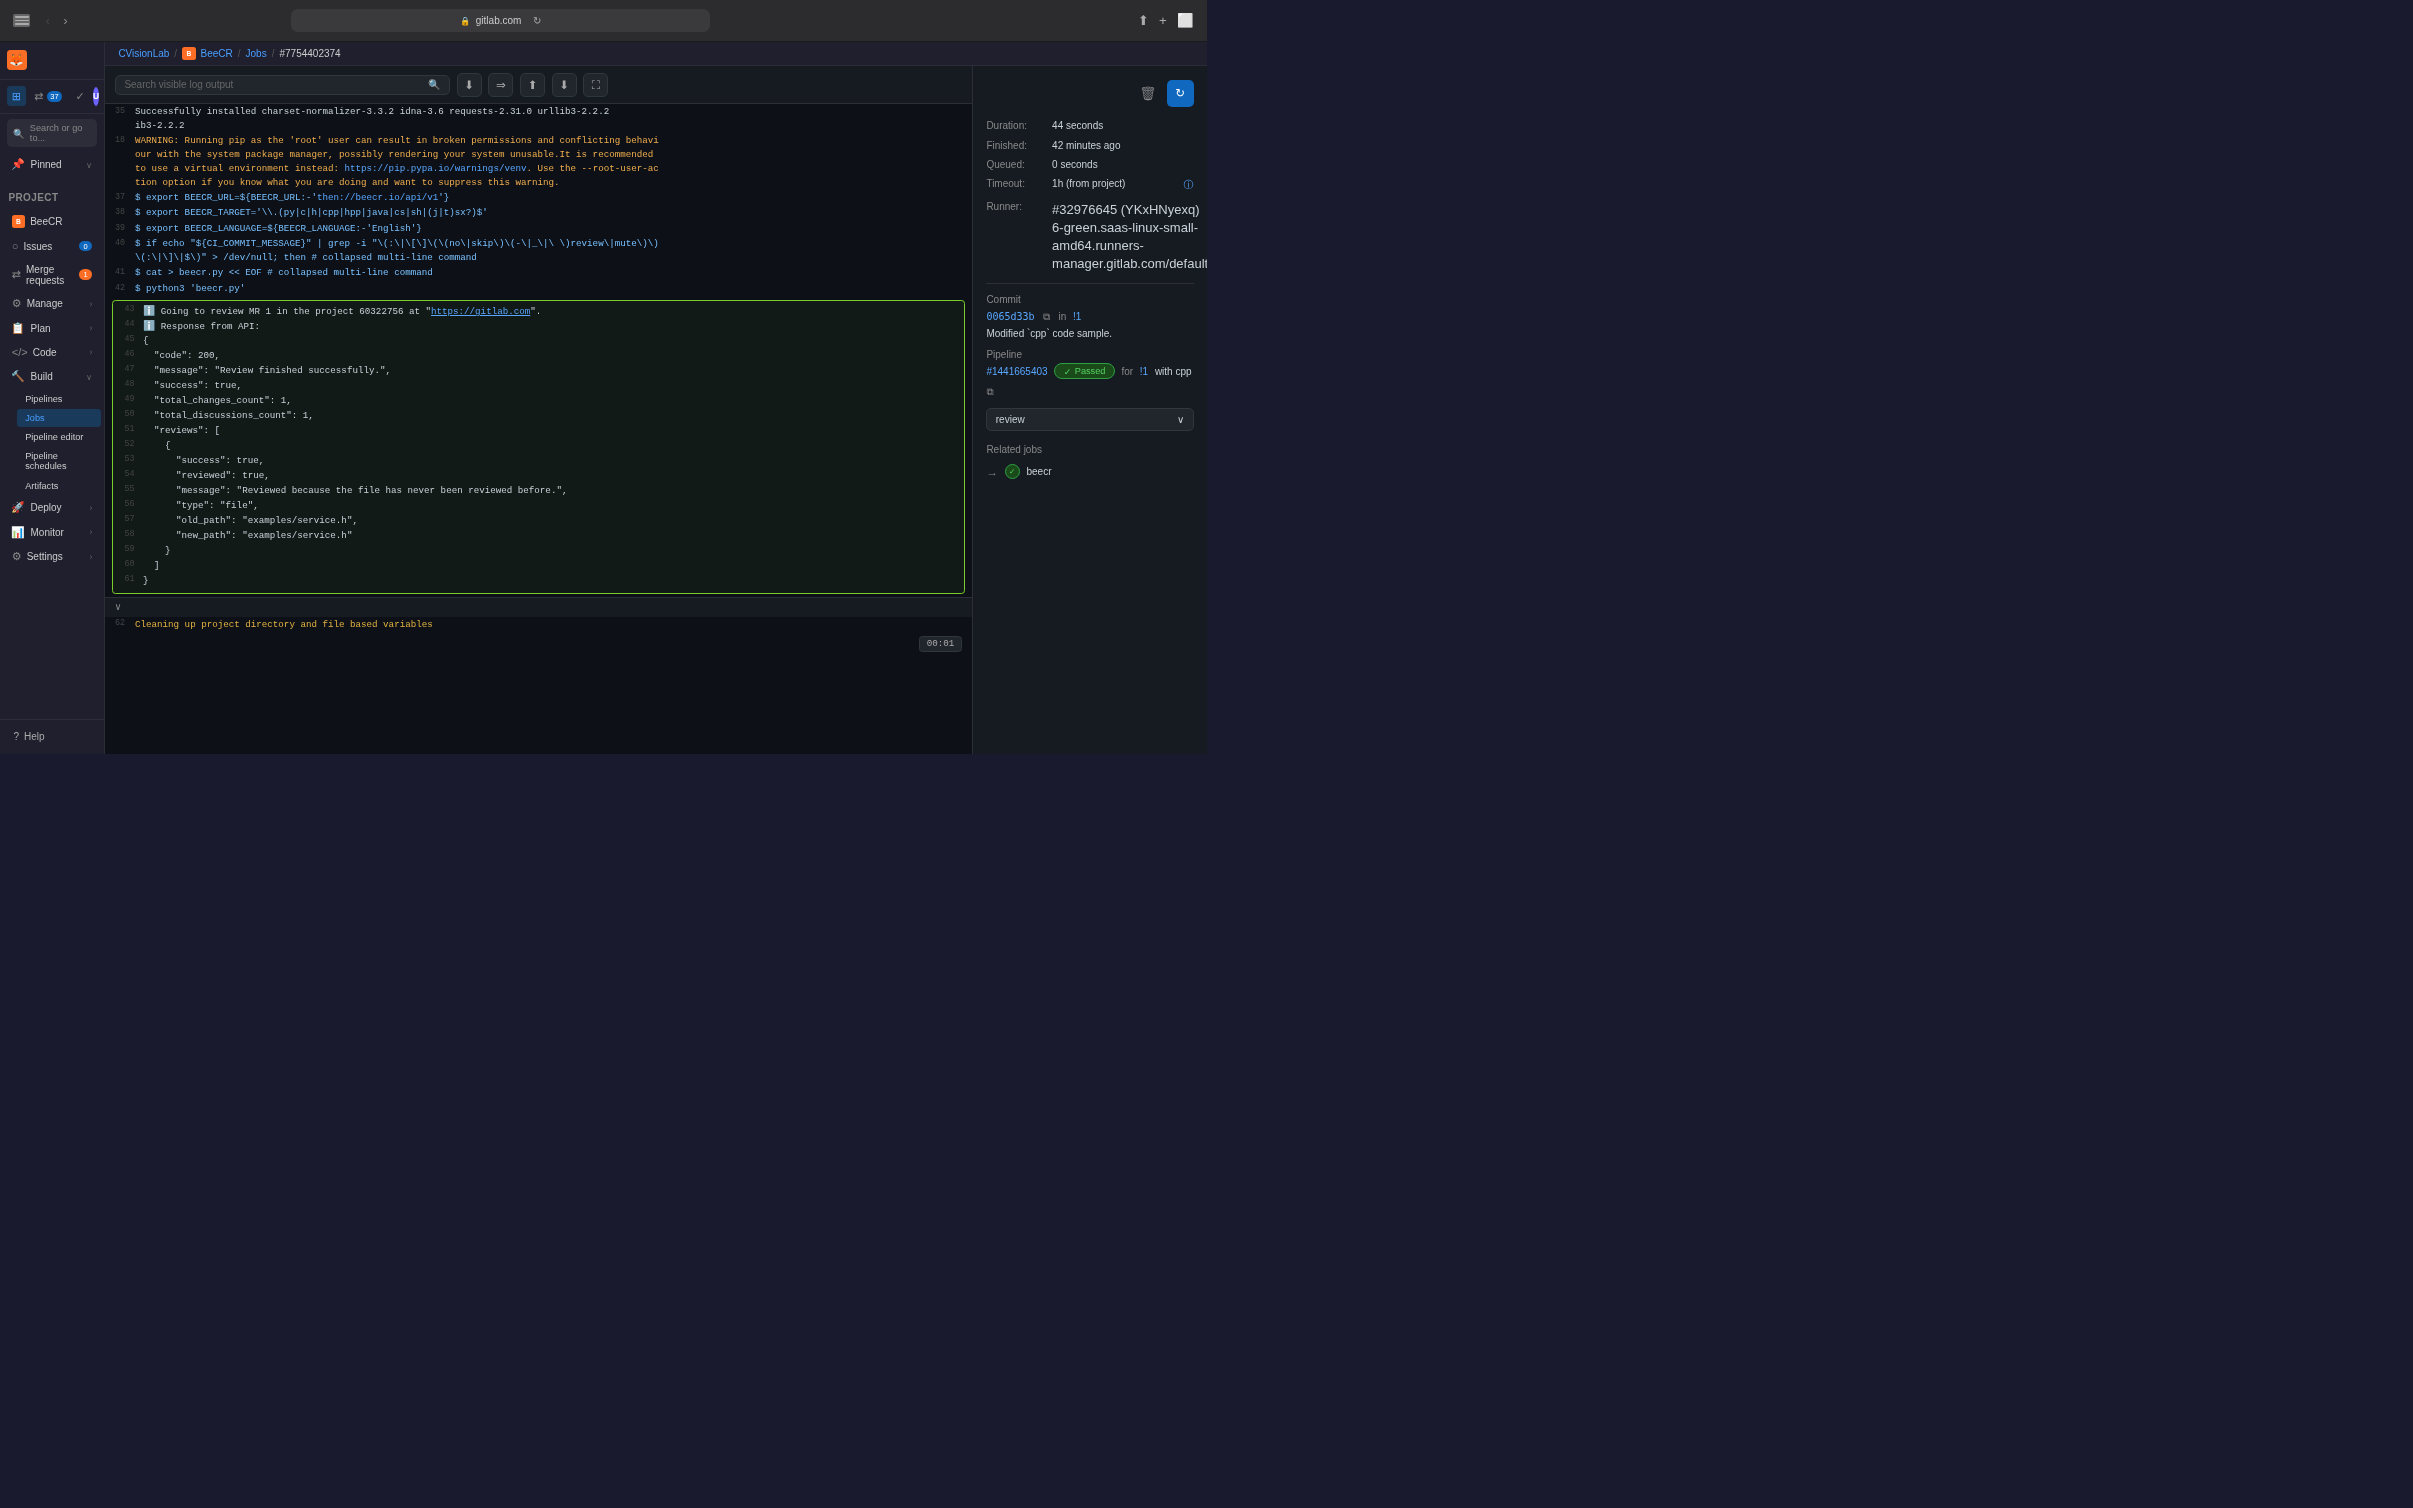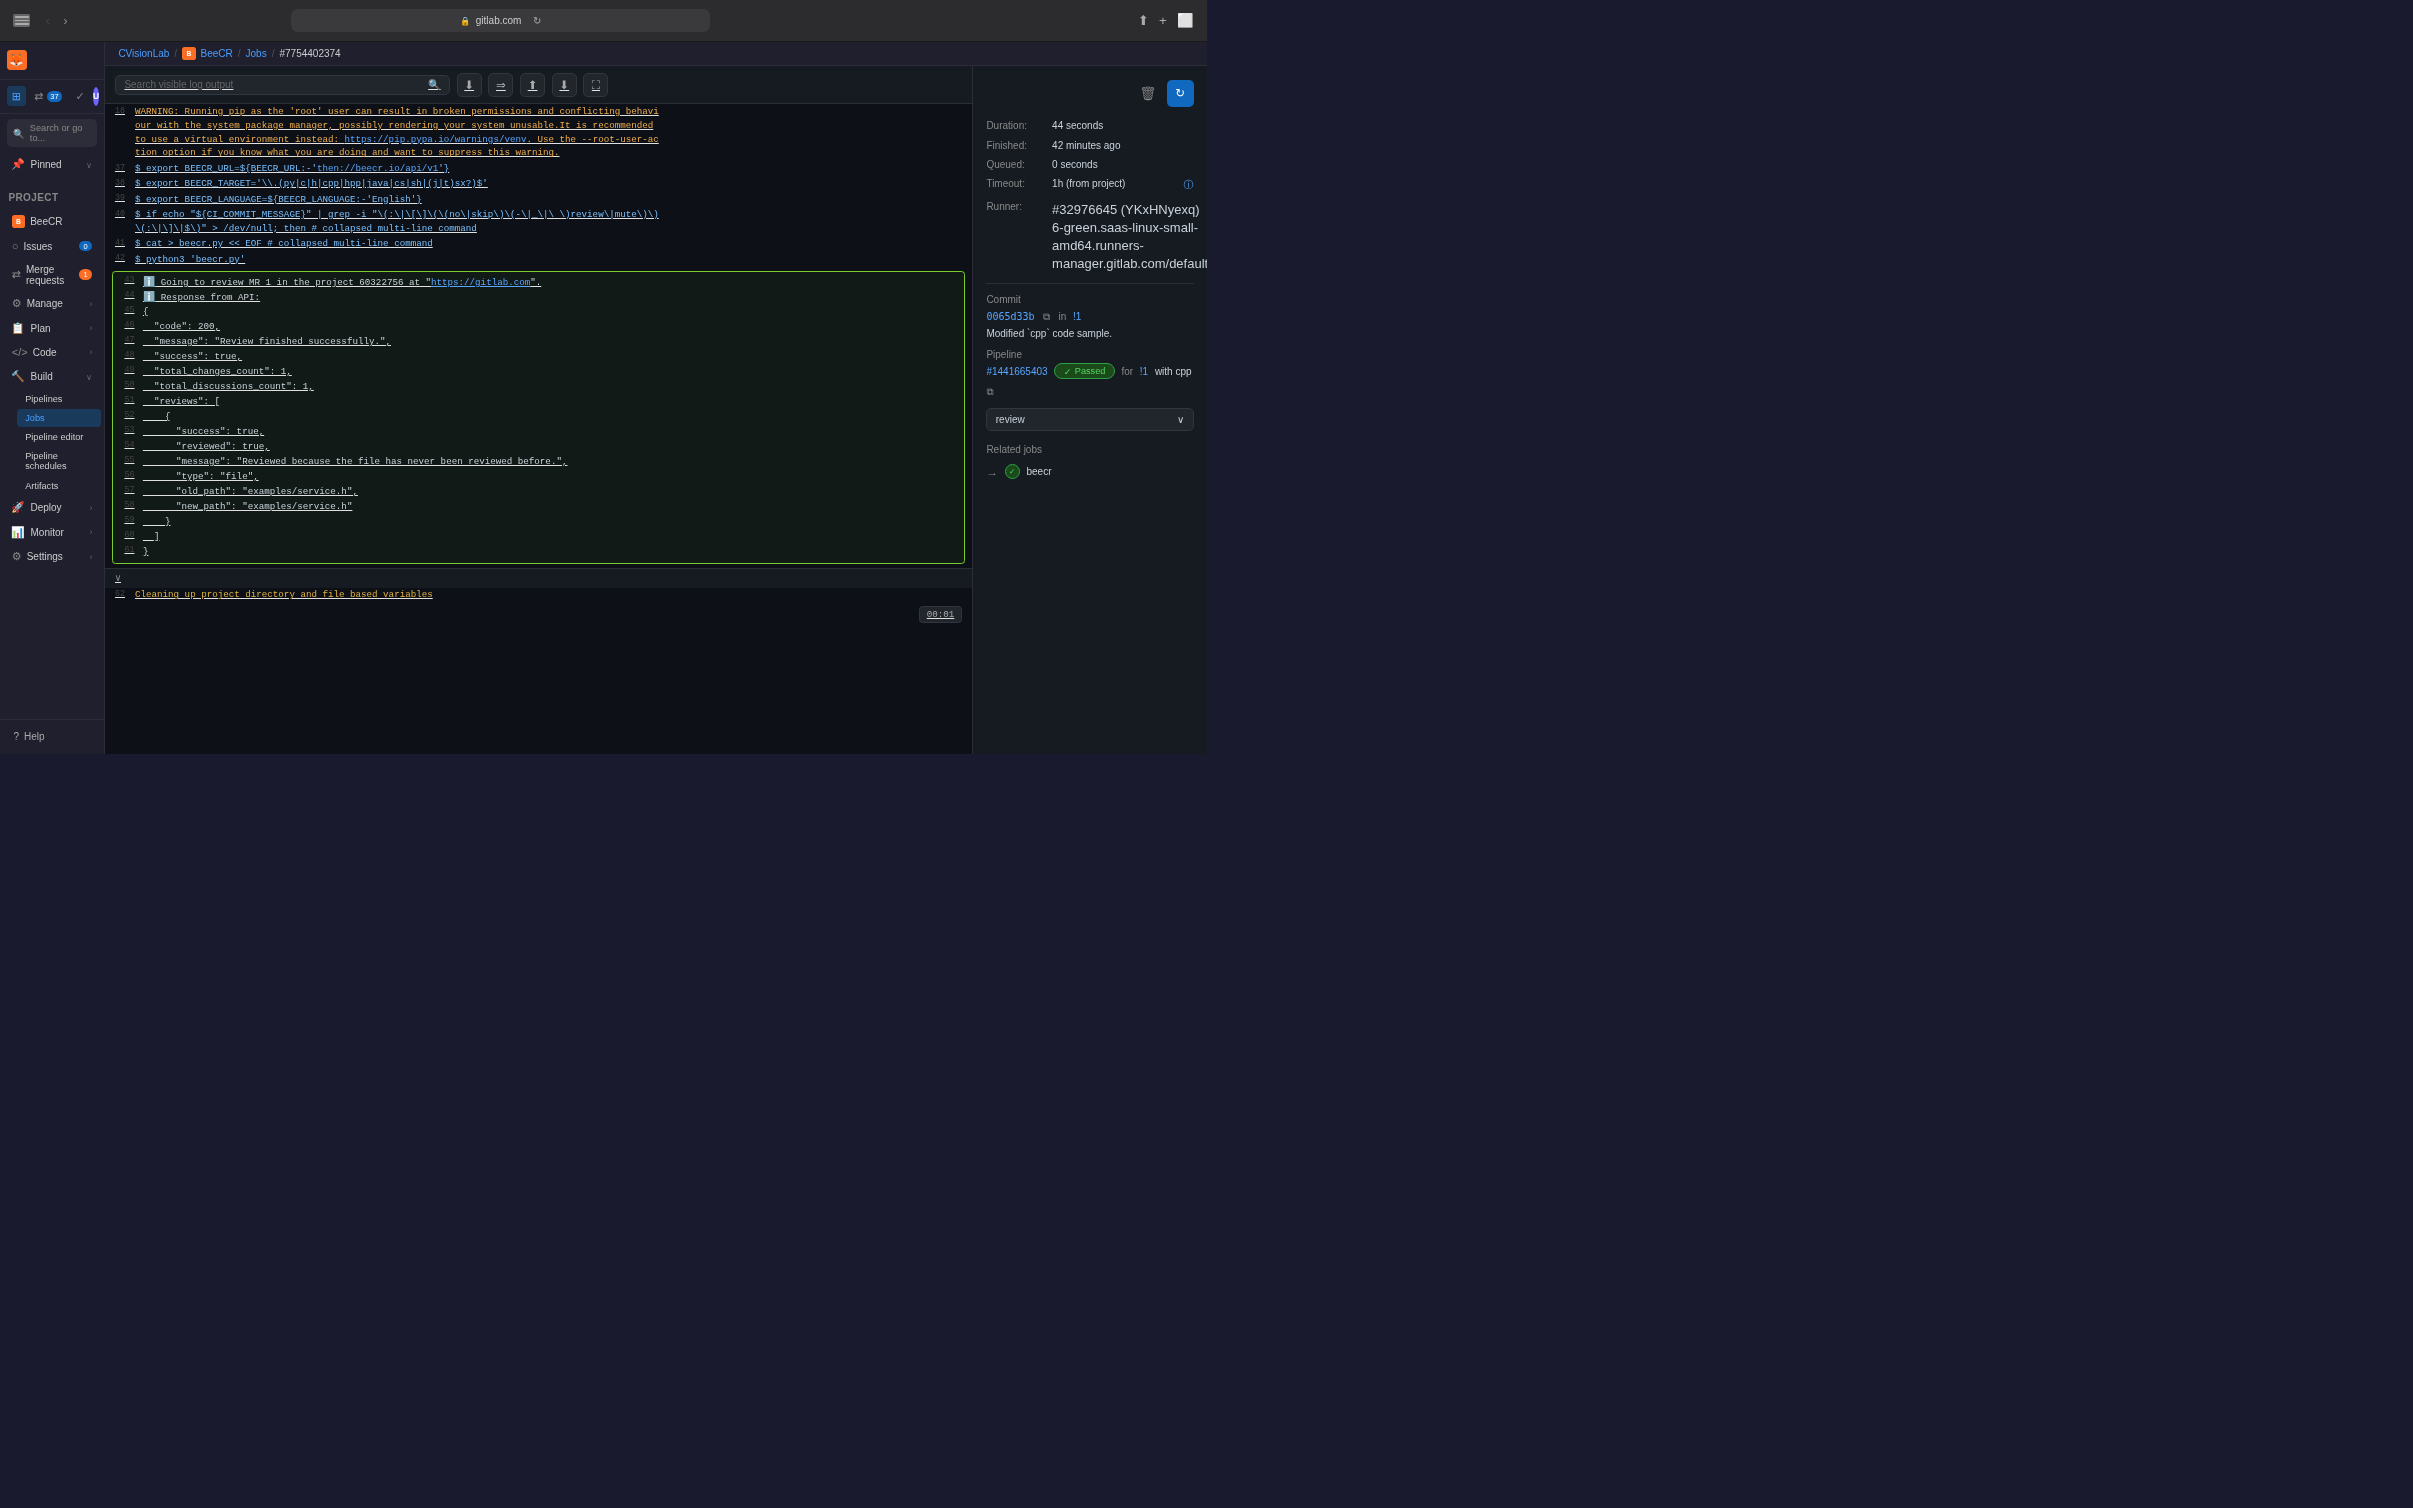--- a/index.html
+++ b/index.html
@@ -250,21 +250,20 @@
       overflow: hidden;
     }
 
     
     .log-panel {
       flex: 1;
       display: flex;
       flex-direction: column;
       background: #0d1117;
       overflow: hidden;
-      text-decoration: underline;
     }
 
     .log-toolbar {
       background: #161b22;
       padding: 6.7px 10px;
       display: flex;
       align-items: center;
       gap: 6.7px;
       border-bottom: 0.8px solid #2d2d3a;
       flex-shrink: 0;
@@ -836,20 +835,25 @@
           </div>
           <button class="toolbar-btn">⬇</button>
           <button class="toolbar-btn">⇒</button>
           <button class="toolbar-btn">⬆</button>
           <button class="toolbar-btn">⬇</button>
           <button class="toolbar-btn">⛶</button>
         </div>
 
         <div class="log-content">
 
+          <div class="log-line">
+            <span class="line-number">35</span>
+            <span class="log-text">Successfully installed charset-normalizer-3.3.2 idna-3.6 requests-2.31.0 urllib3-2.2.2
+ib3-2.2.2</span>
+          </div>
 
           <div class="log-line">
             <span class="line-number">18</span>
             <span class="log-text log-warn">WARNING: Running pip as the 'root' user can result in broken permissions and conflicting behavi
 our with the system package manager, possibly rendering your system unusable.It is recommended
 to use a virtual environment instead: <a href="#">https://pip.pypa.io/warnings/venv</a>. Use the --root-user-ac
 tion option if you know what you are doing and want to suppress this warning.</span>
           </div>
 
           <div class="log-line">

